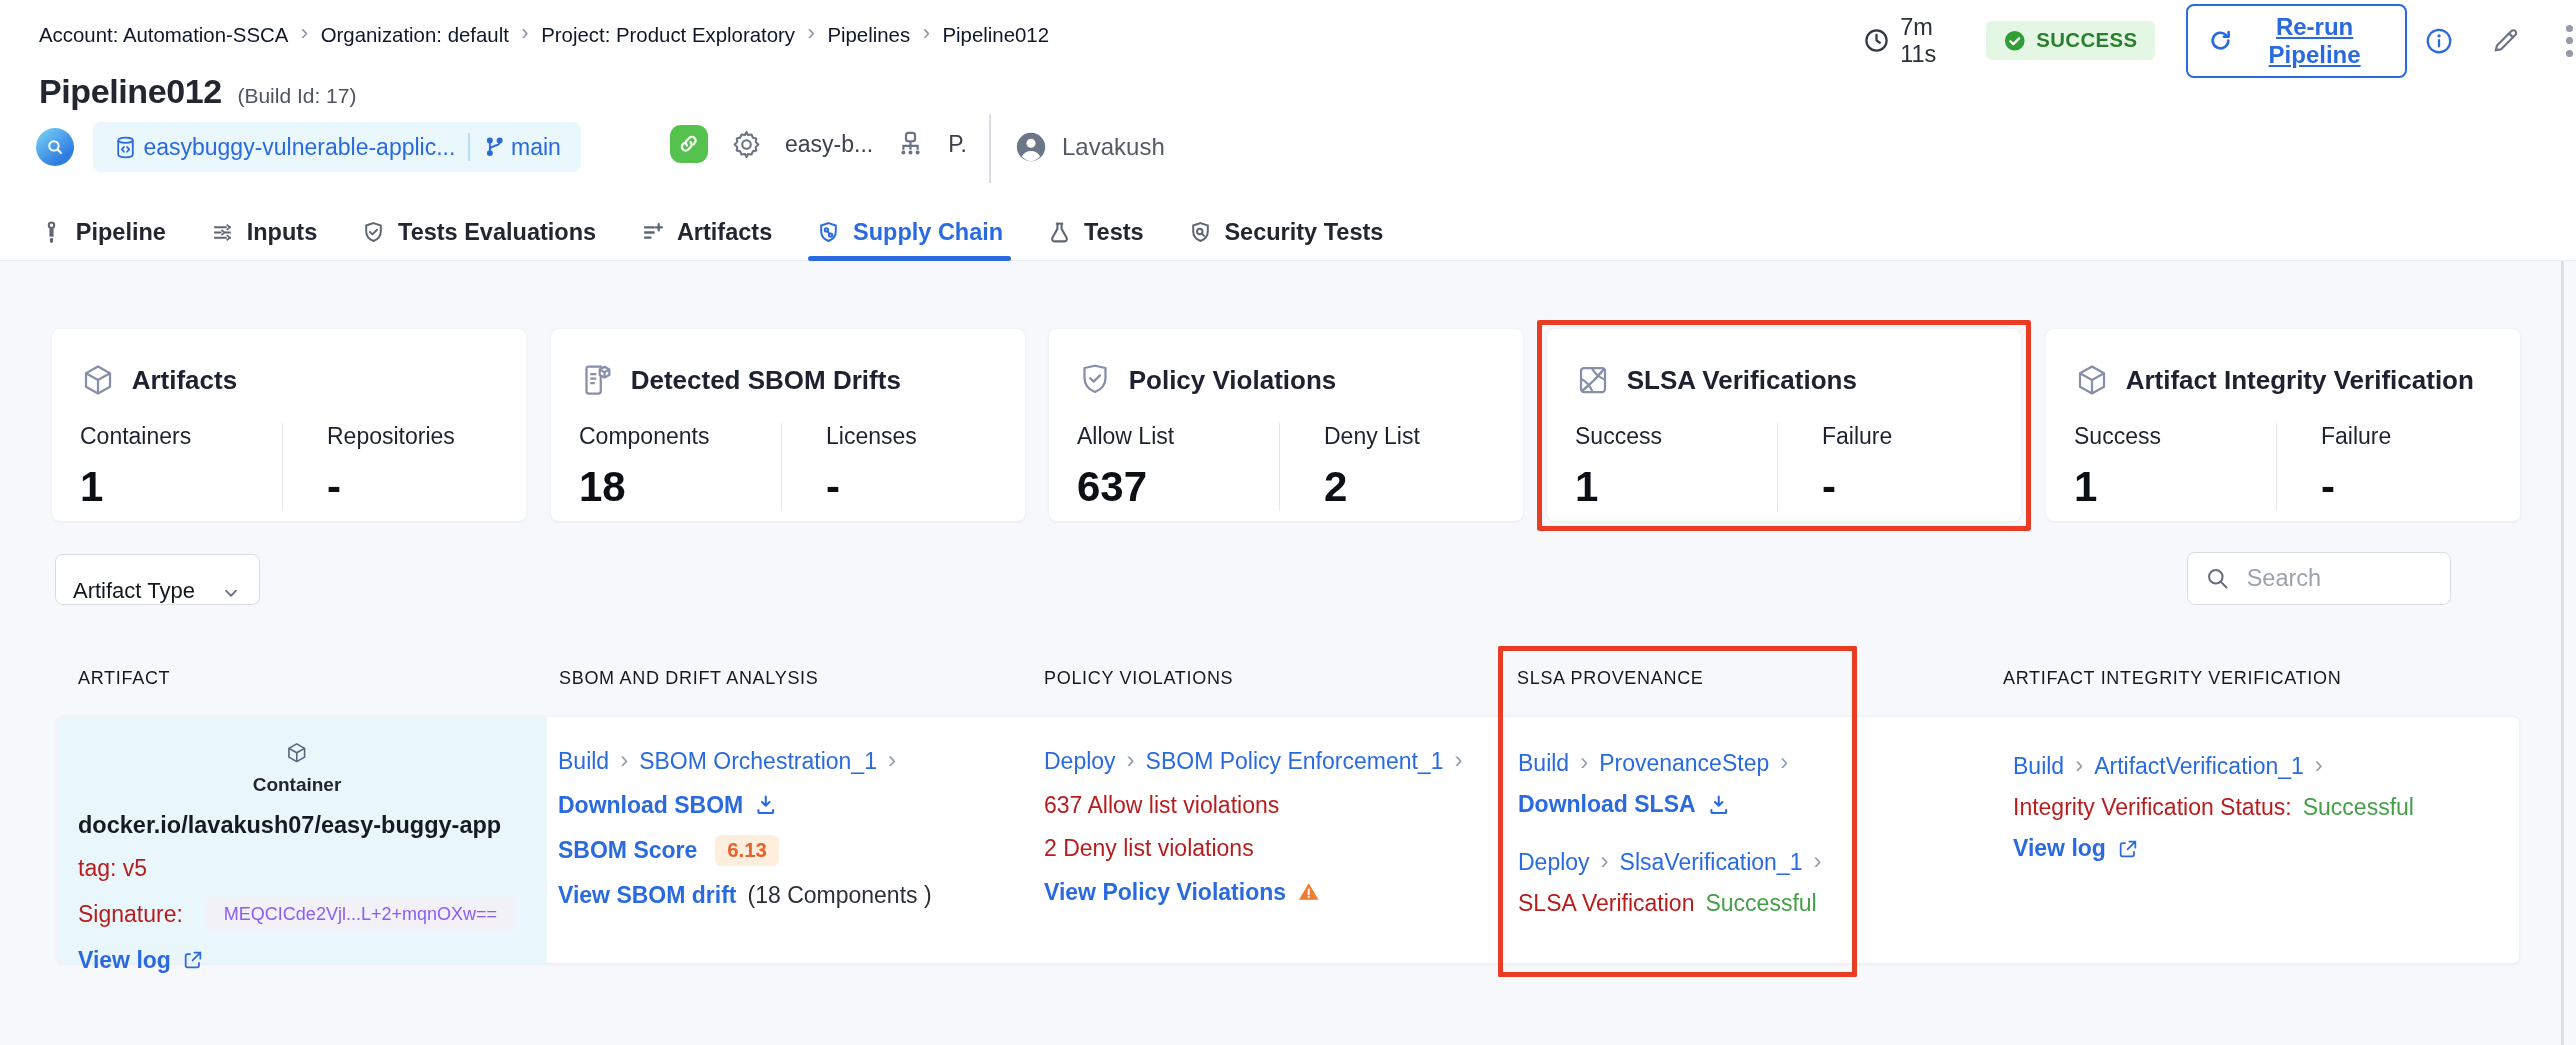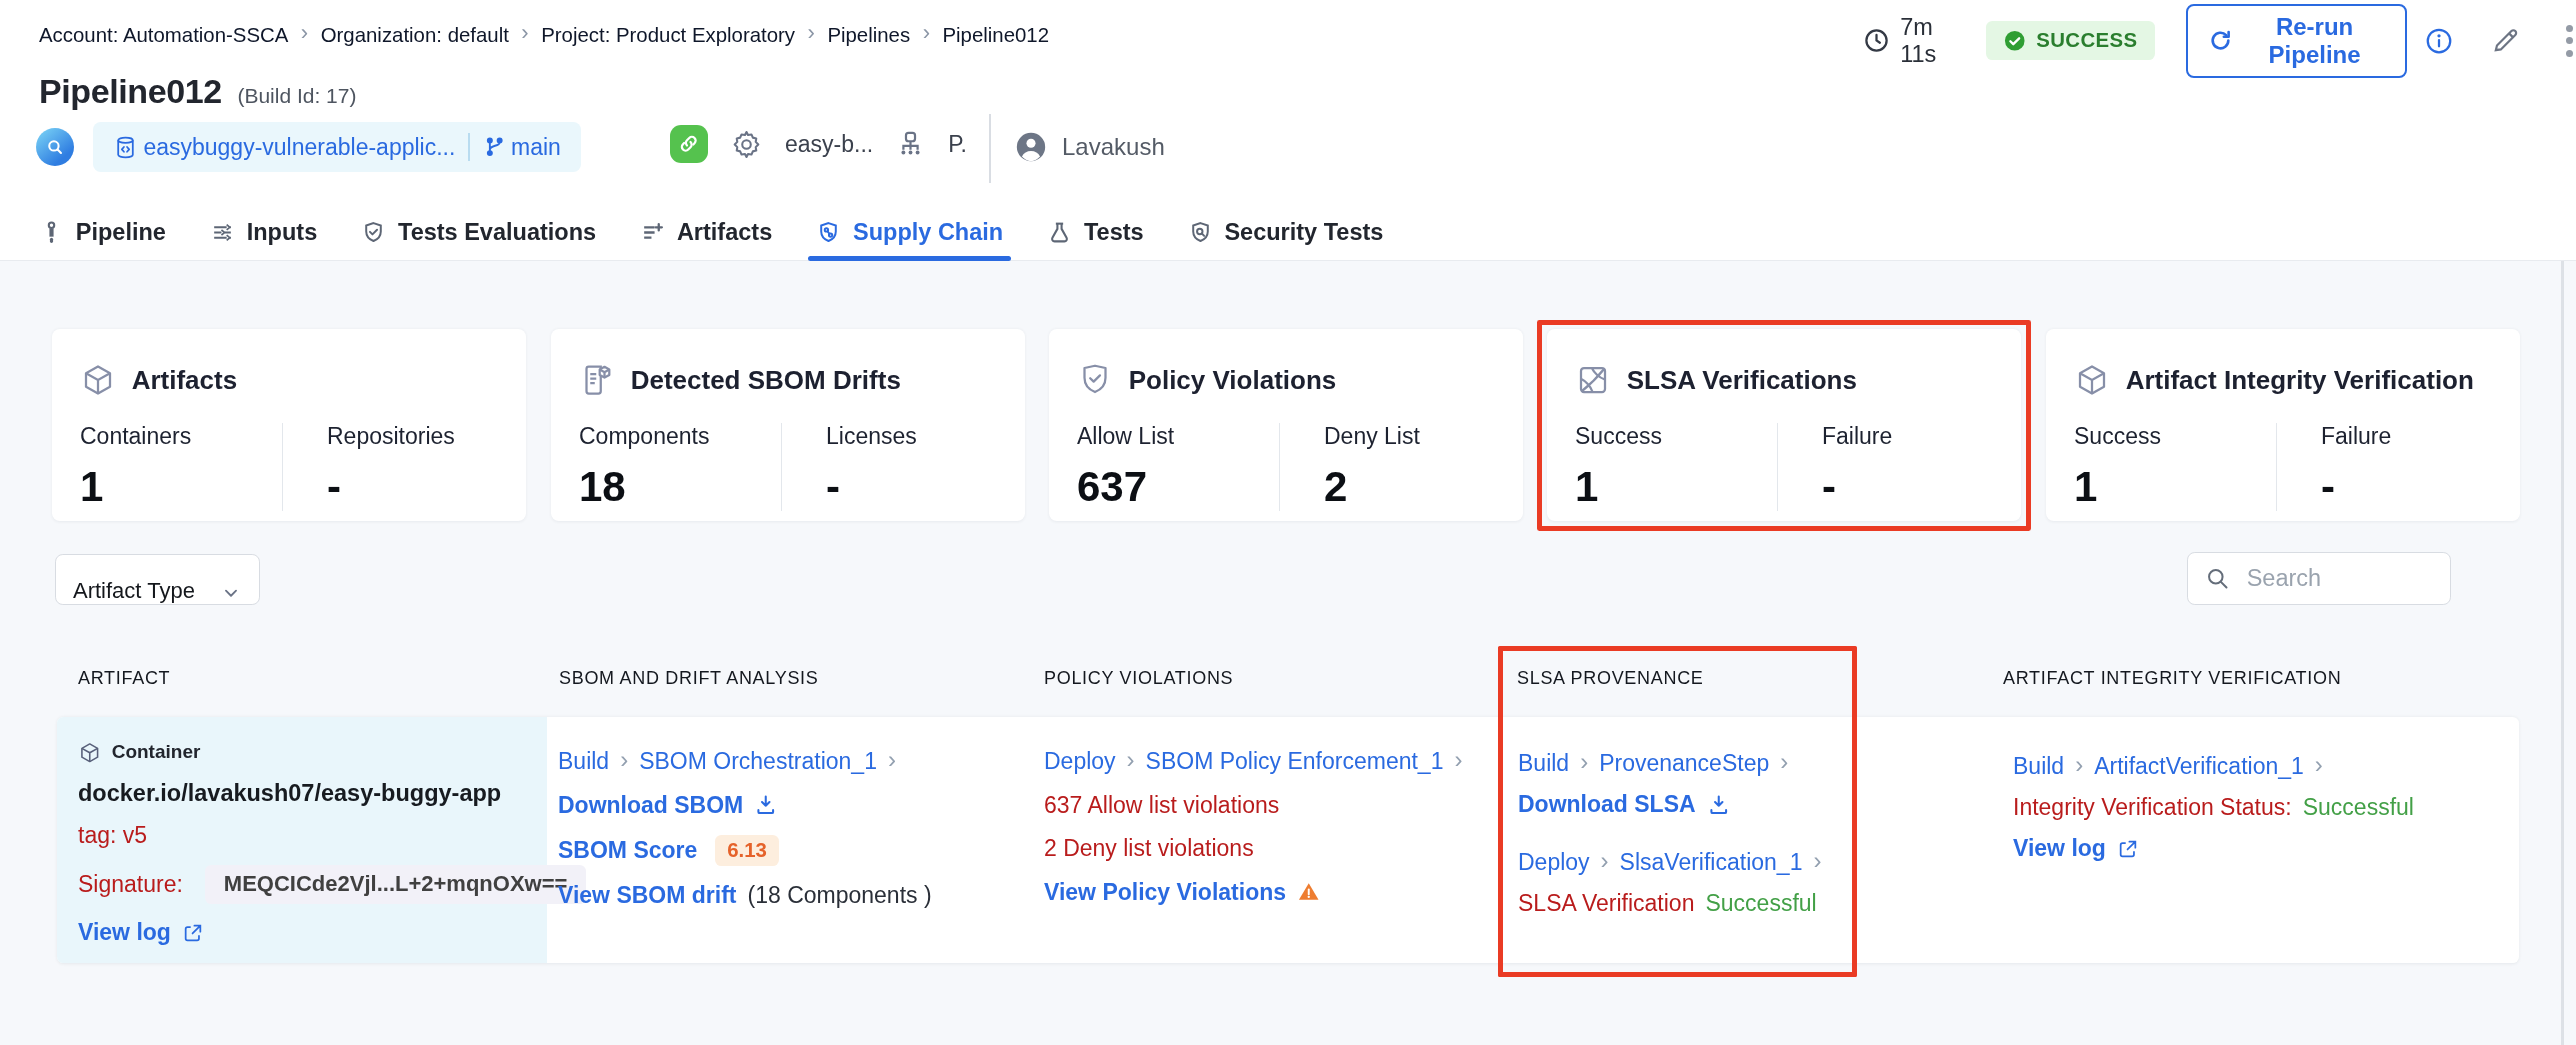--- a/index.html
+++ b/index.html
@@ -12,21 +12,21 @@
   
   .header{position:absolute;left:0;top:0;width:100%;height:261px;background:#fff;border-bottom:1.6px solid #e8ebef;box-sizing:border-box;}
   .breadcrumb{position:absolute;left:39px;top:23.5px;display:flex;align-items:center;gap:12.5px;font-size:20.4px;}
   .bc{color:#0f172a;}
   .bc-sep{color:#8b96a6;font-size:22px;line-height:1;transform:translateY(-1.6px);}
 
   .actions{position:absolute;top:15.7px;left:1863px;display:flex;align-items:center;height:50px;}
   .duration{display:flex;align-items:center;gap:10.2px;font-size:23.5px;color:#2a2f38;}
   .badge{margin-left:30px;display:flex;align-items:center;gap:9.4px;background:#e4f7e4;border-radius:6.3px;padding:7.8px 17px;}
   .badge .btxt{font-size:20.4px;font-weight:700;color:#2a7e2e;letter-spacing:0.4px;}
-  .rerun{margin-left:31px;display:flex;align-items:center;gap:11.8px;background:#fff;border:2.4px solid #2a6ae0;border-radius:7.8px;padding:7px 20.4px;color:#2a6ae0;font-size:24px;font-weight:700;font-family:inherit;cursor:pointer;}
+  .rerun{margin-left:31px;display:flex;align-items:center;gap:11.8px;background:#fff;border:2.4px solid #2a6ae0;border-radius:7.8px;padding:7px 20.4px;color:#2a6ae0;font-size:24px;font-weight:700;font-family:inherit;cursor:pointer;text-decoration:underline;}
   .info-ic{margin-left:17px;}
   .pencil-ic{margin-left:36px;}
   .kebab{margin-left:42px;display:flex;flex-direction:column;gap:5.5px;padding:3.1px;cursor:pointer;}
   .kebab i{width:7px;height:7px;border-radius:50%;background:#949ba6;}
 
   .titlerow{position:absolute;left:39px;top:72px;display:flex;align-items:baseline;gap:15.7px;}
   .titlerow h1{margin:0;font-size:34px;font-weight:700;color:#22262e;letter-spacing:-0.4px;}
   .buildid{font-size:21px;color:#4e5560;}
 
   .metarow{position:absolute;left:36px;top:122px;display:flex;align-items:center;gap:19px;}
@@ -67,23 +67,23 @@
   .th{position:absolute;top:668px;font-size:18px;font-weight:400;letter-spacing:0.7px;color:#14181f;}
   .rowcard{position:absolute;left:57px;top:717px;width:2462px;height:246px;background:#fff;border-radius:6.3px;box-shadow:0 0.8px 3.1px rgba(40,50,70,.08);}
   .cell-art-bg{position:absolute;left:0;top:0;width:490px;height:246px;background:#e9f6fb;border-radius:6.3px 0 0 6.3px;}
   .cell{position:absolute;top:28px;display:flex;flex-direction:column;gap:16.5px;font-size:23px;}
   .line{display:flex;align-items:center;gap:11px;white-space:nowrap;}
   .link{color:#2a6ae0;font-weight:400;}
   .blink{color:#2a6ae0;font-weight:700;}
   .sep{color:#93a0b0;font-size:24px;line-height:1;transform:translateY(-1.6px);}
   .dark{color:#b91c1c;}
   .green{color:#43a047;}
-  .art-badge{display:flex;align-items:center;gap:10.2px;font-size:19px;font-weight:700;color:#22262e;}
+  .art-badge{display:flex;align-items:center;gap:10.2px;font-size:19px;font-weight:700;color:#22262e;flex-direction:column;}
   .art-name{font-size:23.5px;font-weight:700;color:#171b20;}
-  .sig-pill{background:#f2f1f8;border-radius:6.3px;padding:6.3px 19px;font-size:22px;font-weight:700;color:#404040;margin-left:11px;}
+  .sig-pill{background:#f2f1f8;border-radius:6.3px;padding:6.3px 19px;font-size:18px;font-weight:400;color:#8b5cf6;margin-left:11px;}
   .score-pill{background:#fdeede;border-radius:6.3px;padding:3.9px 12.5px;font-size:20.4px;font-weight:700;color:#e5622a;margin-left:6.3px;}
   .note{color:#2a2f38;}
 
   .scroll-line{position:absolute;right:12.5px;top:261px;width:2.4px;height:784px;background:#dde1e6;}
 </style>
 </head>
 <body>
 
 <div id="app">
 

